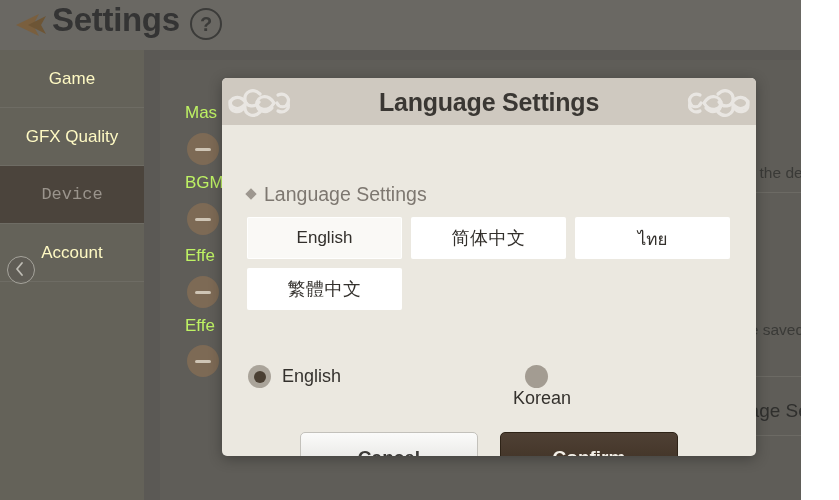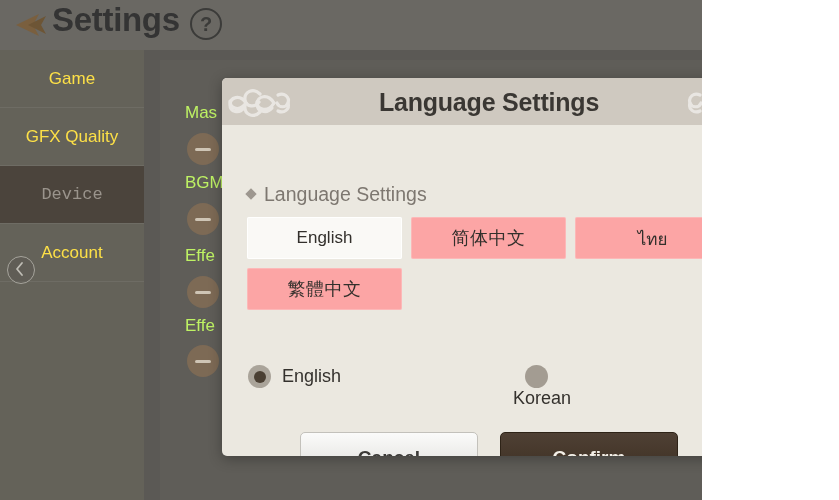--- a/index.html
+++ b/index.html
@@ -6,21 +6,21 @@
 
   html, body {
     width: 839px;
     height: 500px;
     overflow: hidden;
     font-family: "Liberation Sans", sans-serif;
   }
 
   #app {
     position: relative;
-    width: 702px;
+    width: 801px;
     height: 500px;
     background: #5b5955;
     overflow: hidden;
   }
 
   
   .bg-layer {
     position: absolute;
     inset: 0;
     z-index: 1;
@@ -70,21 +70,21 @@
     background: #646259;
   }
 
   .side-item {
     position: relative;
     width: 144px;
     height: 58px;
     line-height: 58px;
     text-align: center;
     font-size: 17px;
-    color: #fde047;
+    color: #fef9c3;
     border-bottom: 1px solid #6e6c64;
   }
   .side-item.active {
     background: #4b443c;
     color: #9a948c;
     font-family: Liberation Mono, monospace;
   }
 
   .collapse-btn {
     position: absolute;
@@ -208,21 +208,21 @@
     position: absolute;
     left: 25px; top: 92px;
     width: 484px;
     display: grid;
     grid-template-columns: repeat(3, 155px);
     grid-gap: 9px 9px;
   }
 
   .lang-btn {
     height: 42px;
-    background: #fca5a5;
+    background: #ffffff;
     border: none;
     border-radius: 2px;
     font-family: "Liberation Sans", sans-serif;
     font-size: 17px;
     color: #33302c;
     cursor: pointer;
     display: flex;
     align-items: center;
     justify-content: center;
     box-shadow: inset 0 0 0 1px rgba(255,255,255,0.22);

